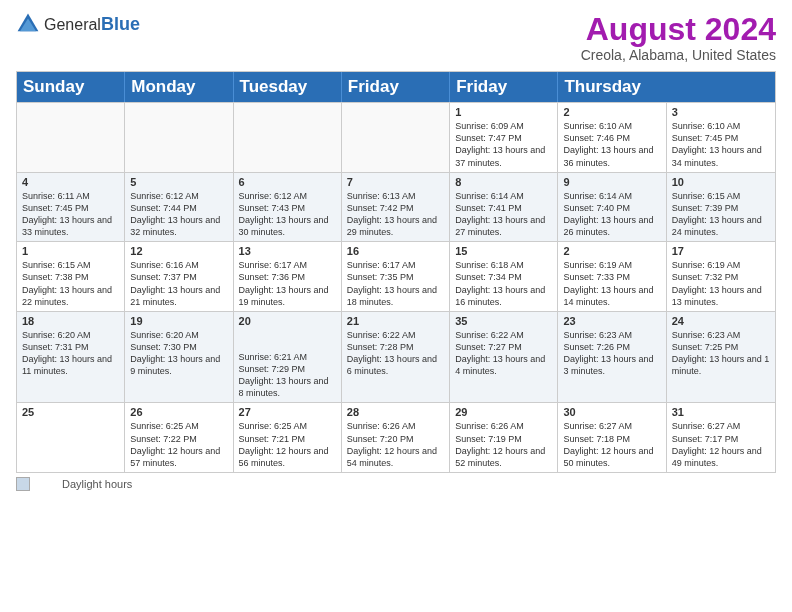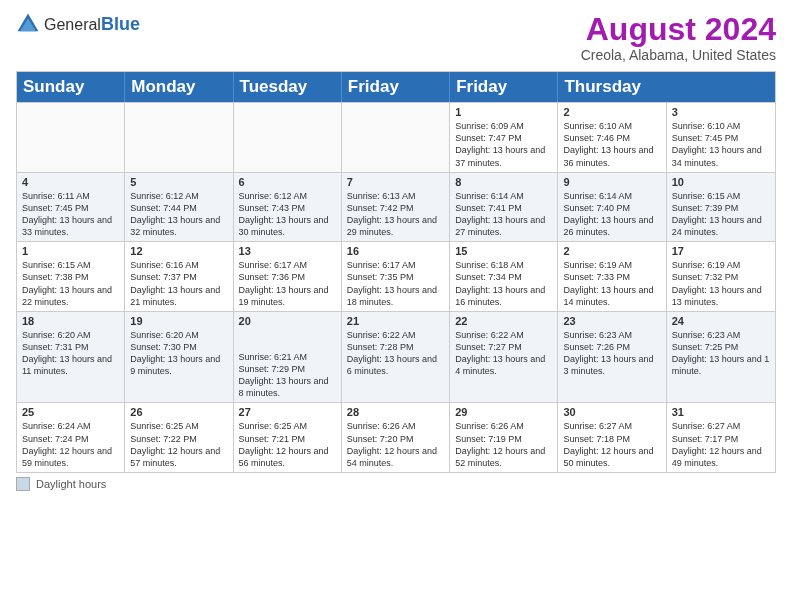--- a/index.html
+++ b/index.html
@@ -98,20 +98,21 @@
       font-size: 9px;
       line-height: 1.35;
       color: #333;
     }
     .footer {
       display: flex;
       align-items: center;
       margin-top: 4px;
       font-size: 11px;
       color: #555;
+      gap: 26px;
     }
     .footer-box {
       width: 14px;
       height: 14px;
       background: #c8d8e8;
       border: 1px solid #aaa;
       margin-right: 6px;
     }
   </style>
 </head>
@@ -276,44 +277,41 @@
 Sunset: 7:29 PM
 Daylight: 13 hours and 8 minutes.</div>
           </div>
           <div class="calendar-cell alt-row">
             <div class="cell-date">21</div>
             <div class="cell-info" style="white-space: pre-line;">Sunrise: 6:22 AM
 Sunset: 7:28 PM
 Daylight: 13 hours and 6 minutes.</div>
           </div>
           <div class="calendar-cell alt-row">
-            <div class="cell-date">22</div>
+            <div class="cell-date">35</div>
             <div class="cell-info" style="white-space: pre-line;">Sunrise: 6:22 AM
 Sunset: 7:27 PM
 Daylight: 13 hours and 4 minutes.</div>
           </div>
           <div class="calendar-cell alt-row">
             <div class="cell-date">23</div>
             <div class="cell-info" style="white-space: pre-line;">Sunrise: 6:23 AM
 Sunset: 7:26 PM
 Daylight: 13 hours and 3 minutes.</div>
           </div>
           <div class="calendar-cell alt-row">
             <div class="cell-date">24</div>
             <div class="cell-info" style="white-space: pre-line;">Sunrise: 6:23 AM
 Sunset: 7:25 PM
 Daylight: 13 hours and 1 minute.</div>
           </div>
         </div>
         <div class="calendar-row">
           <div class="calendar-cell">
             <div class="cell-date">25</div>
-            <div class="cell-info" style="white-space: pre-line;">Sunrise: 6:24 AM
-Sunset: 7:24 PM
-Daylight: 12 hours and 59 minutes.</div>
           </div>
           <div class="calendar-cell">
             <div class="cell-date">26</div>
             <div class="cell-info" style="white-space: pre-line;">Sunrise: 6:25 AM
 Sunset: 7:22 PM
 Daylight: 12 hours and 57 minutes.</div>
           </div>
           <div class="calendar-cell">
             <div class="cell-date">27</div>
             <div class="cell-info" style="white-space: pre-line;">Sunrise: 6:25 AM

